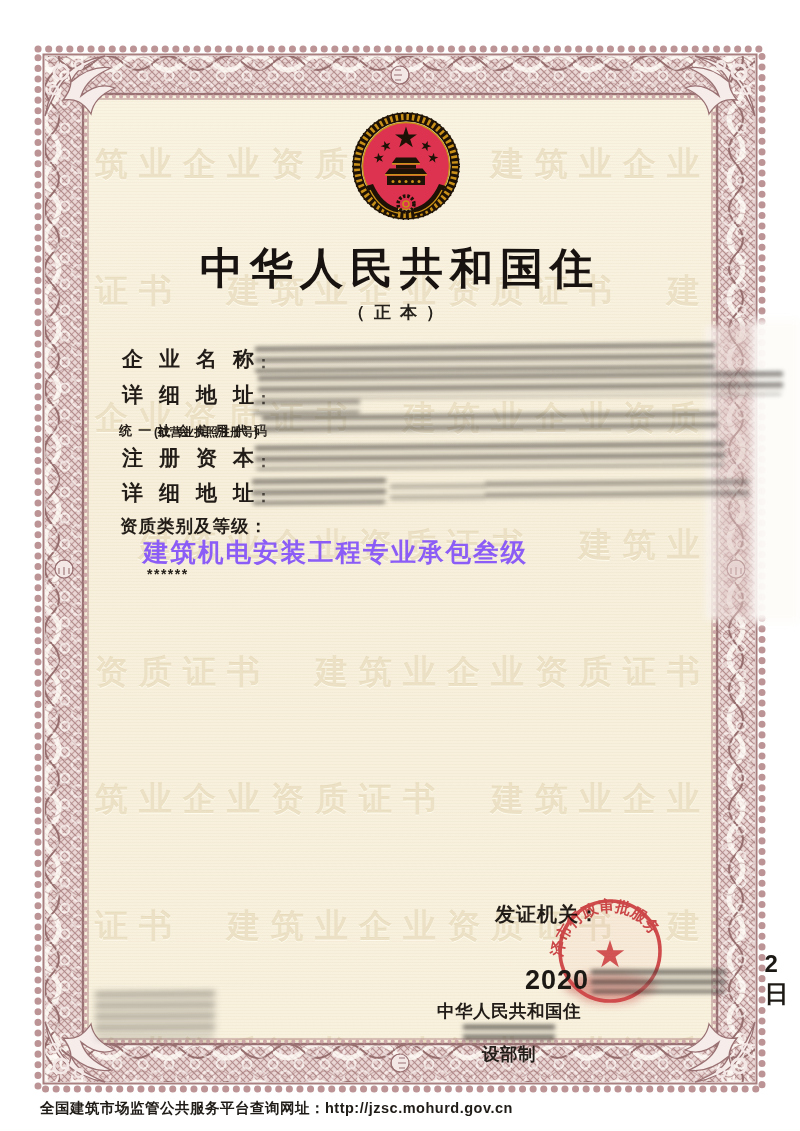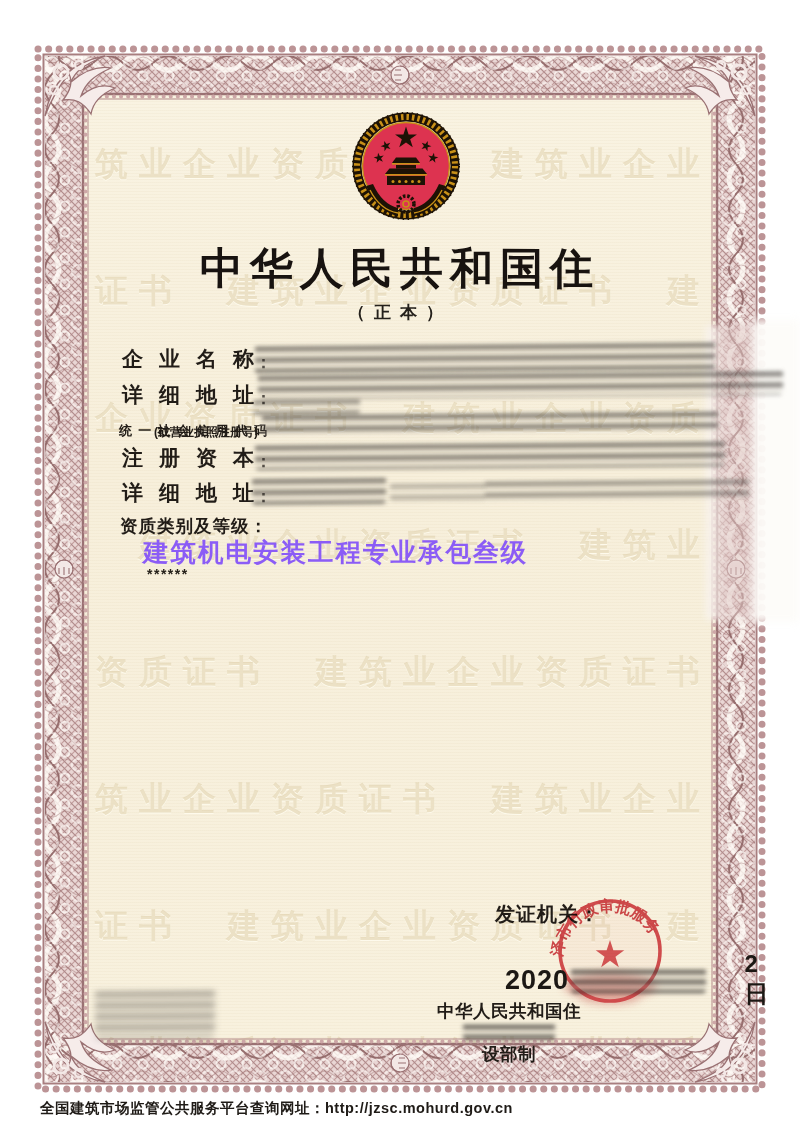--- a/index.html
+++ b/index.html
@@ -51,21 +51,21 @@
   }
   .colon{position:absolute;font-size:17px;font-weight:700;color:#3a352f;}
   .qual-label{position:absolute;font-size:17.5px;font-weight:800;color:#211c17;letter-spacing:1px;}
   .qual-value{
     position:absolute;font-size:25.5px;font-weight:600;color:#8b5cf6;letter-spacing:2px;
     font-family:"DejaVu Serif", serif;
   }
   .qual-stars{position:absolute;font-size:14px;font-weight:900;color:#26211a;letter-spacing:1.5px;}
   .authority{position:absolute;font-size:20px;font-weight:800;color:#211c17;letter-spacing:1px;z-index:3;}
   .date-row{position:absolute;display:flex;align-items:center;z-index:5;}
-  .date-big{font-size:27px;font-weight:800;color:#1c1814;letter-spacing:1px;}
+  .date-big{font-size:27px;font-weight:800;color:#1c1814;letter-spacing:1px;margin-left:20px;}
   .date-suffix{font-size:24px;font-weight:800;color:#1c1814;padding-left:36px;}
   .producer-row{position:absolute;display:flex;align-items:center;z-index:5;flex-direction:column;}
   .producer-txt{font-size:17.5px;font-weight:800;color:#211c17;letter-spacing:0.5px;}
   .footer{
     position:absolute;left:40px;top:1099px;font-size:14.5px;font-weight:700;
     color:#1f1b17;letter-spacing:0.5px;
   }
   
   .smear{
     position:absolute;z-index:5;border-radius:4px;

